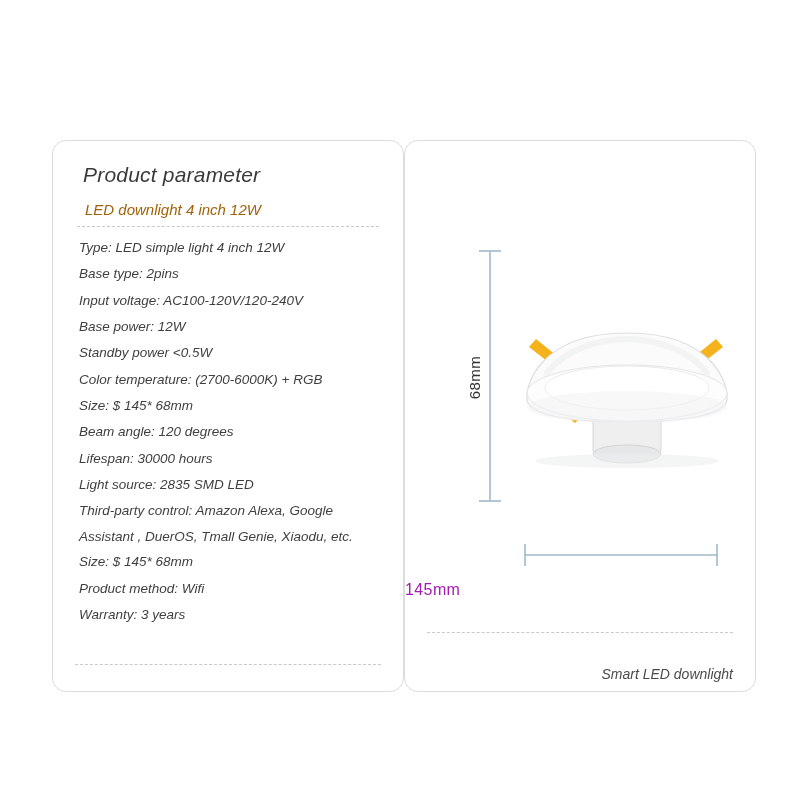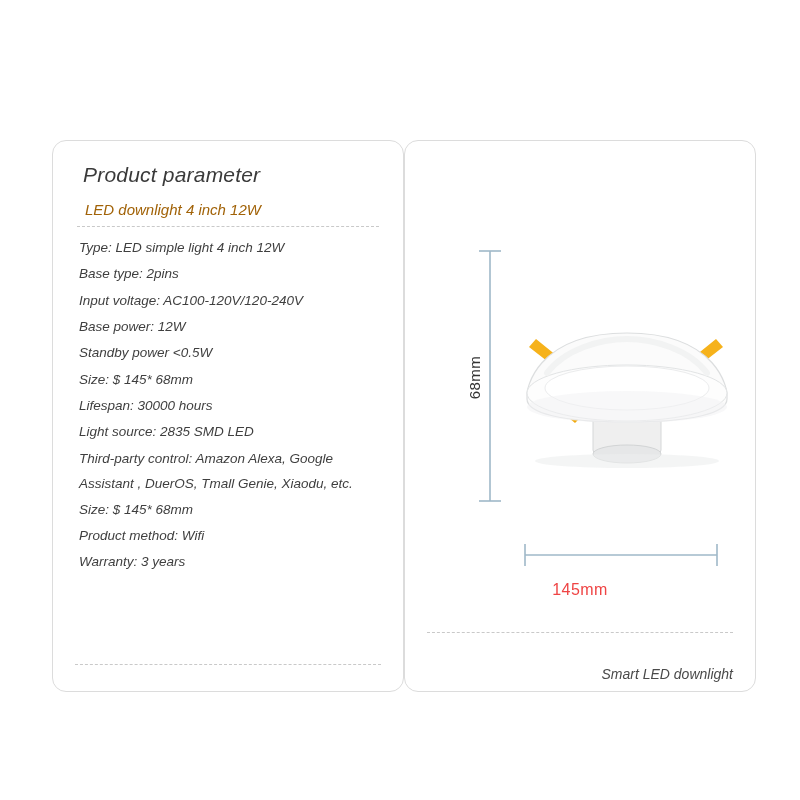--- a/index.html
+++ b/index.html
@@ -130,43 +130,45 @@
     transform: rotate(-90deg);
     transform-origin: center center;
     letter-spacing: 0.4px;
   }
 
   .label-145 {
     position: absolute;
     left: 0;
     right: 0;
     top: 440px;
-    text-align: center;
+    text-align: left;
     font-size: 16px;
-    color: #ef4444;
+    color: #a21caf;
     letter-spacing: 0.4px;
   }
 </style>
 </head>
 <body>
 
 <div class="page">
 
   <div class="param-card">
     <div class="param-title">Product parameter</div>
     <div class="param-subtitle">LED downlight 4 inch 12W</div>
     <hr class="dash-line">
 
     <ul class="param-list">
       <li>Type: LED simple light 4 inch 12W</li>
       <li>Base type: 2pins</li>
       <li>Input voltage: AC100-120V/120-240V</li>
       <li>Base power: 12W</li>
       <li>Standby power &lt;0.5W</li>
+      <li>Color temperature: (2700-6000K) + RGB</li>
       <li>Size: $ 145* 68mm</li>
+      <li>Beam angle: 120 degrees</li>
       <li>Lifespan: 30000 hours</li>
       <li>Light source: 2835 SMD LED</li>
       <li class="wrap">Third-party control: Amazon Alexa, Google Assistant , DuerOS, Tmall Genie, Xiaodu, etc.</li>
       <li>Size: $ 145* 68mm</li>
       <li>Product method: Wifi</li>
       <li>Warranty: 3 years</li>
     </ul>
 
     <div class="bottom-dash"></div>
   </div>

